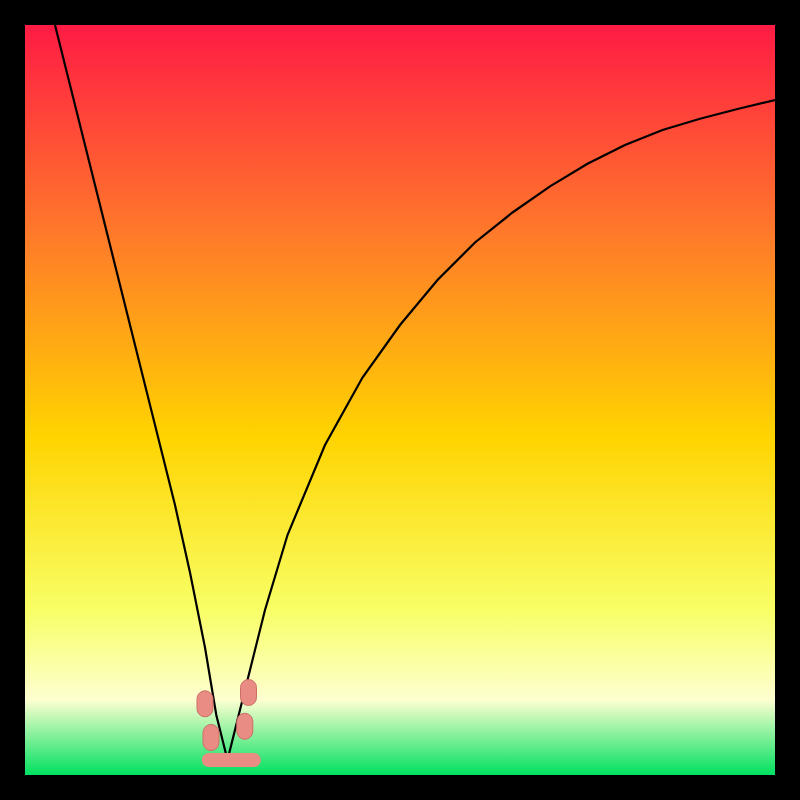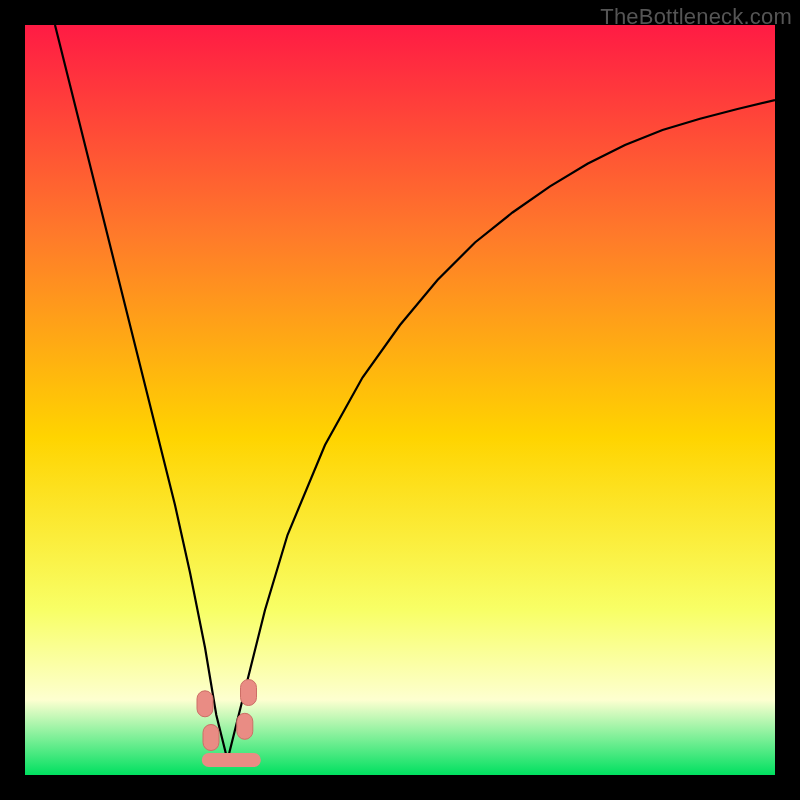--- a/index.html
+++ b/index.html
@@ -32,21 +32,20 @@
     font-size: 22px;
     font-weight: 500;
     letter-spacing: 0.2px;
   }
   svg { display: block; }
 </style>
 </head>
 <body>
 
 <div class="outer">
-  <div class="watermark">TheBottleneck.com</div>
   <div class="plot">
     <svg id="chart-svg" width="750" height="750" viewBox="0 0 750 750">
       <defs>
         <linearGradient id="bg-grad" x1="0" y1="0" x2="0" y2="1">
           <stop id="g0" offset="0%" stop-color="#ff1b44"></stop>
           <stop id="g1" offset="28%" stop-color="#ff7a2a"></stop>
           <stop id="g2" offset="55%" stop-color="#ffd400"></stop>
           <stop id="g3" offset="78%" stop-color="#f8ff66"></stop>
           <stop id="g4" offset="90%" stop-color="#fdffd0"></stop>
           <stop id="g5" offset="100%" stop-color="#00e060"></stop>

